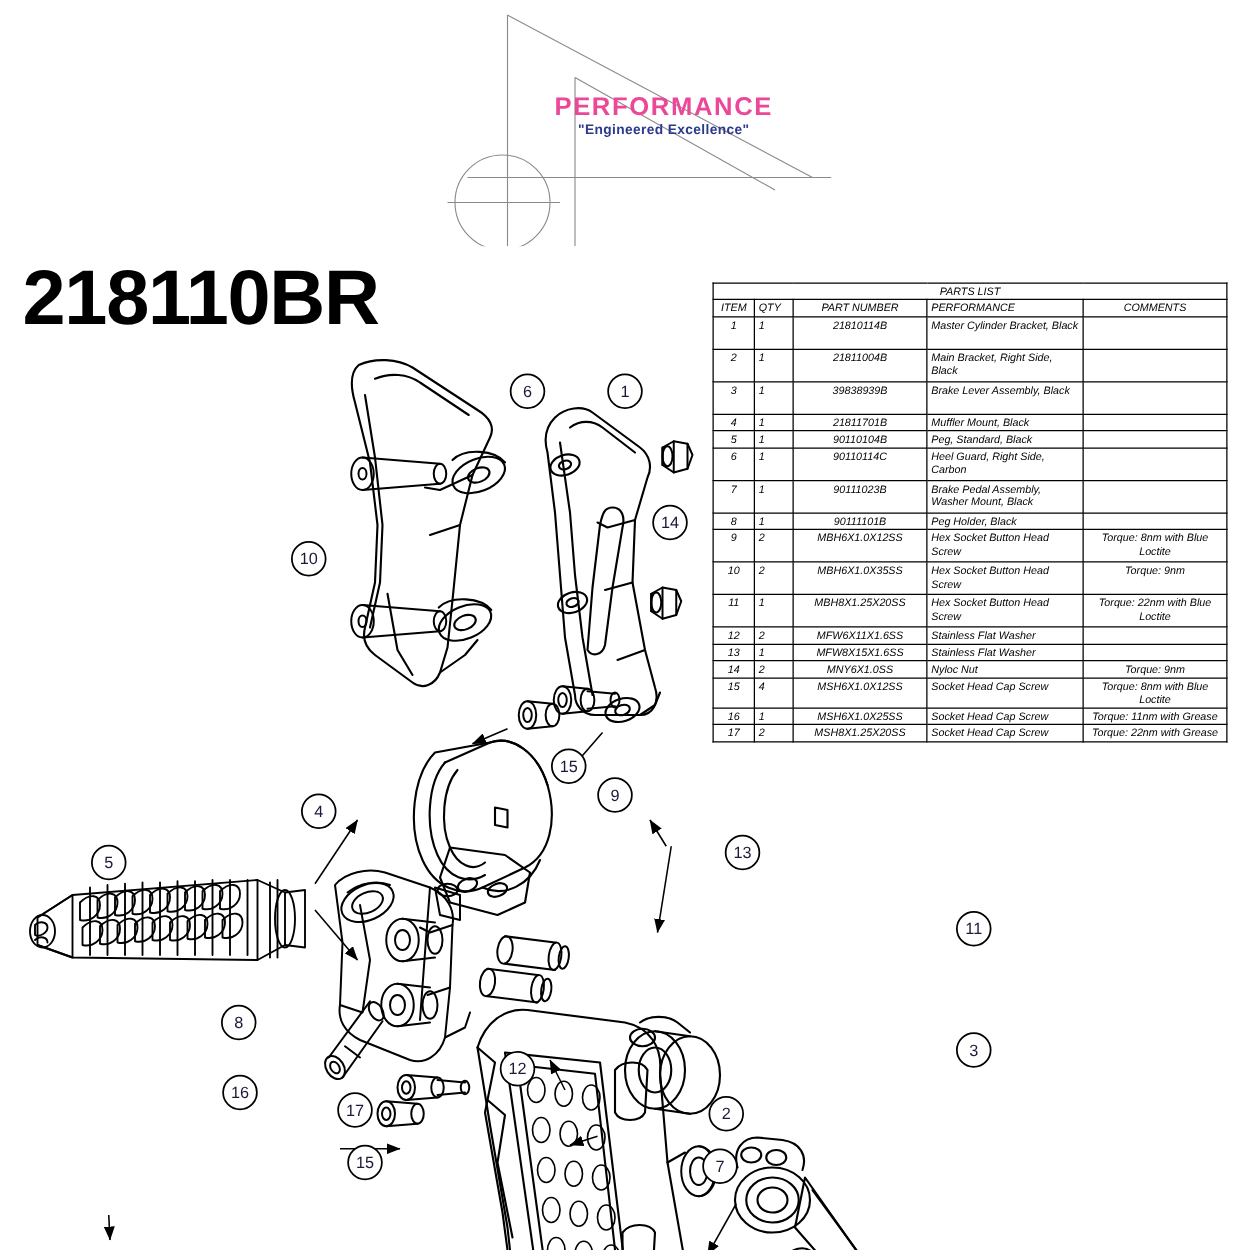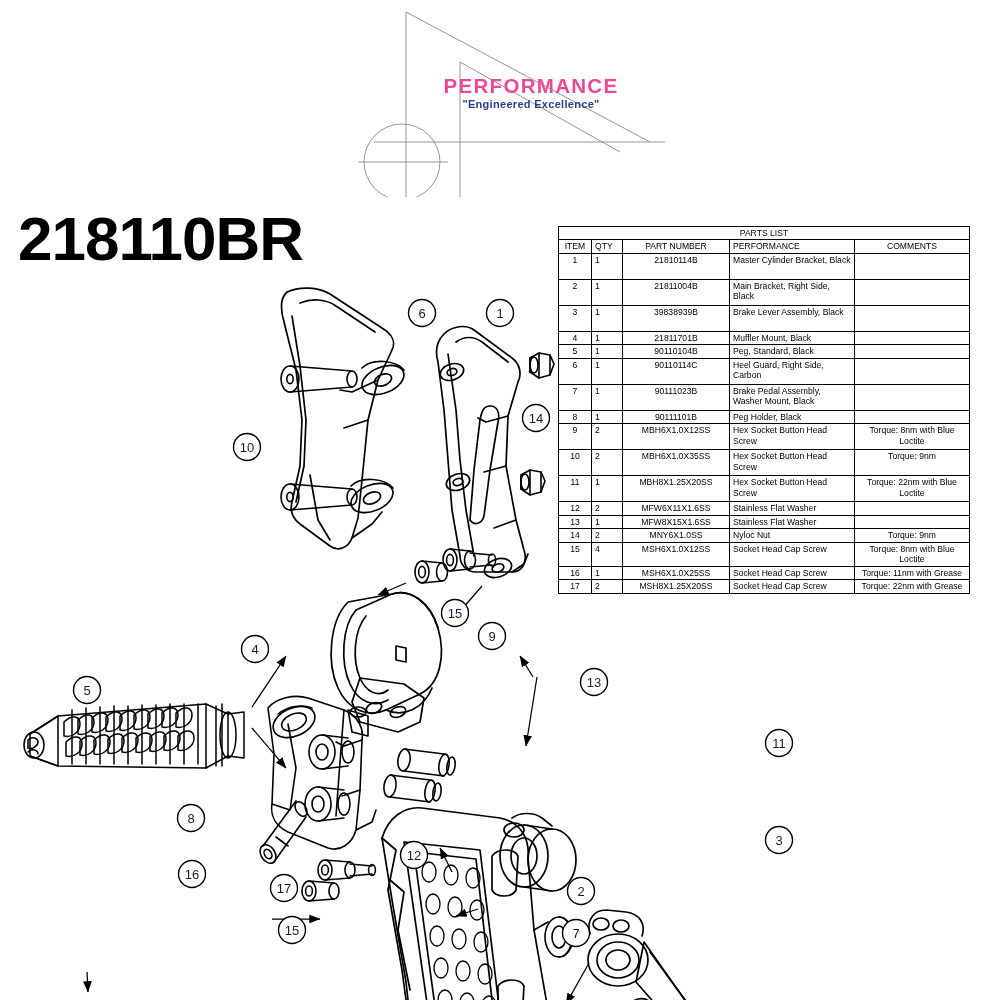--- a/index.html
+++ b/index.html
@@ -30,21 +30,21 @@
 
   
   #page-title{
      position:absolute;left:18px;top:208px;
      font-family:"Liberation Sans", sans-serif;
      font-size:62px;font-weight:bold;letter-spacing:-1px;
      line-height:1;
   }
 
   
-  #parts-table-wrap{position:absolute;left:558px;top:226px;width:412px;}
+  #parts-table-wrap{position:absolute;left:570px;top:226px;width:412px;font-style:italic;}
   table#parts-table{border-collapse:collapse;width:412px;
      font-family:"Liberation Sans", sans-serif;font-size:8.6px;}
   table#parts-table td, table#parts-table th{
      border:1px solid #000;padding:1px 3px;vertical-align:top;
      line-height:1.22;font-weight:normal;}
   #tbl-title-cell{text-align:center;font-size:8.6px;padding:2px 0;}
   .hdr{text-align:center;}
   .c-item{width:26px;text-align:center;margin-left:22px;}
   .c-qty{width:24px;text-align:left;}
   .c-pn{width:100px;text-align:center;}

